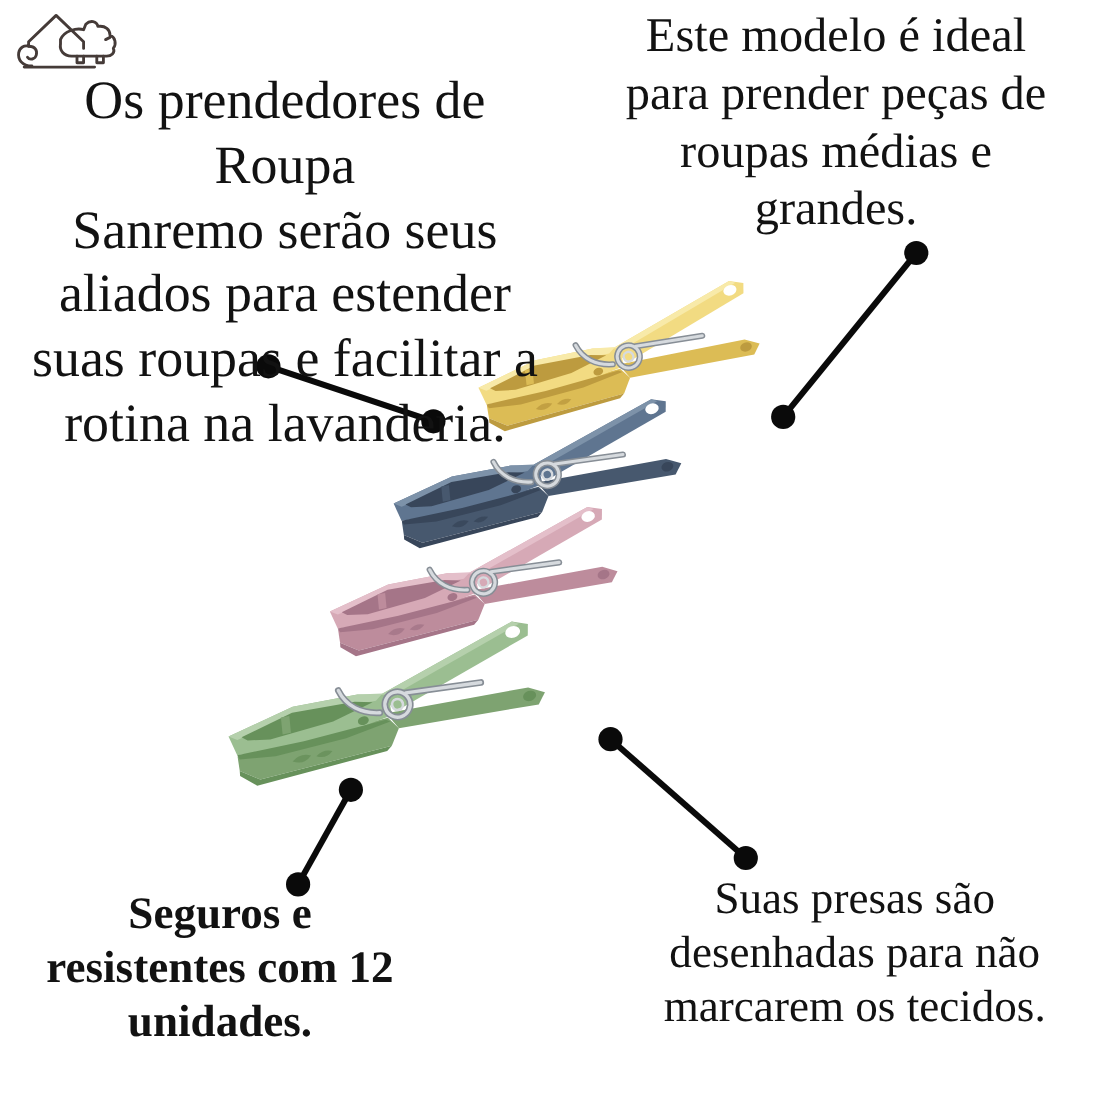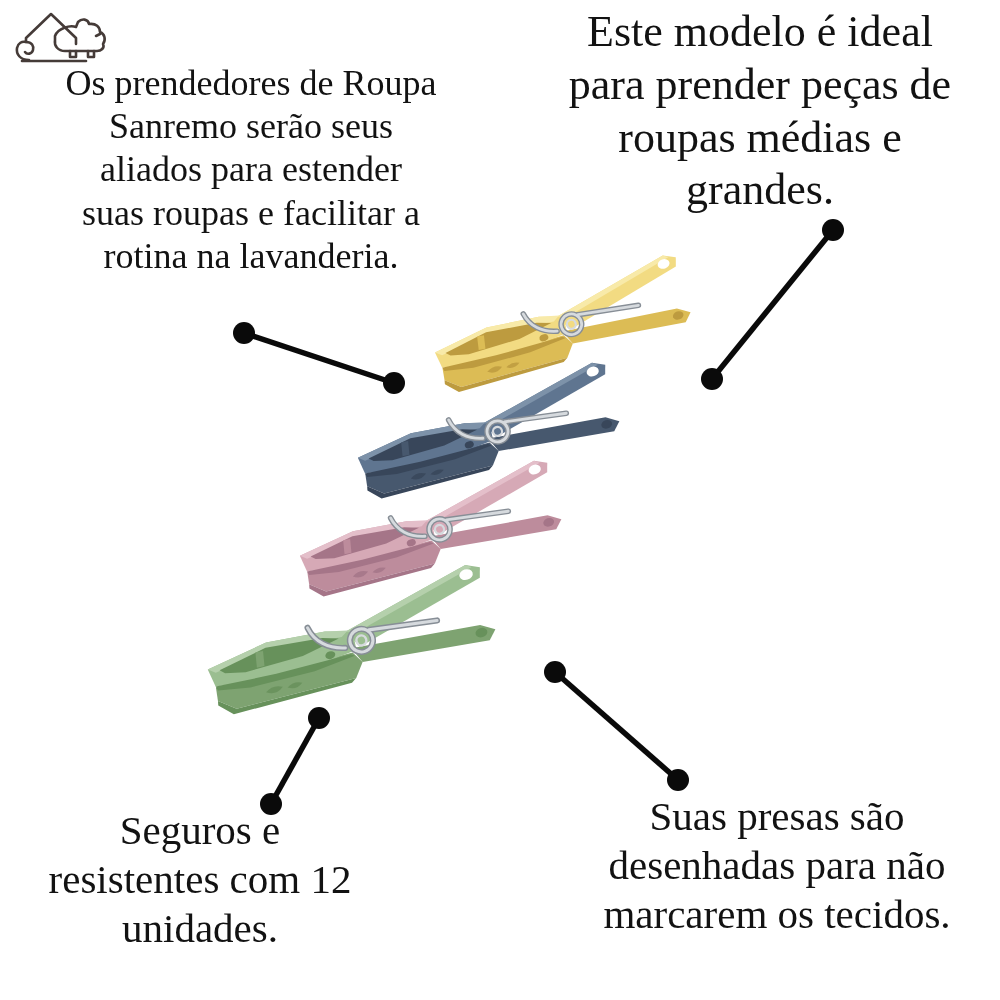--- a/index.html
+++ b/index.html
@@ -17,23 +17,23 @@
   #scene{
     position:absolute;left:0;top:0;width:1000px;height:1000px;z-index:1;
   }
   .txt{
     position:absolute;z-index:2;
     text-align:center;
     white-space:pre-line;
     line-height:1.2;
     color:#121212;
   }
-  .tl{left:16px;   top:62px;  width:470px; font-size:36px;}
+  .tl{left:0px;   top:62px;  width:470px; font-size:49px;padding-left:24px;}
   .tr{left:515px; top:6px;   width:490px; font-size:44px;}
-  .bl{left:15px;  top:806px; width:370px; font-size:41px;}
+  .bl{left:15px;  top:806px; width:370px; font-size:41px;font-weight:bold;}
   .br{left:548px; top:792px; width:458px; font-size:41px;}
 </style>
 </head>
 <body>
 
 <div class="canvas">
 
   <svg class="logo" viewBox="0 0 100 62" fill="none" stroke="#453b38" stroke-width="2.6" stroke-linecap="round" stroke-linejoin="round">
     <path d="M21,56 C12,56 8,50 9,44 C10,39 14,37 18,38 L18,34 L43,10 L68,34 L68,40"></path>
     <path d="M18,38 C24,38 26,42 25,46 C24,50 19,51 17,48"></path>

